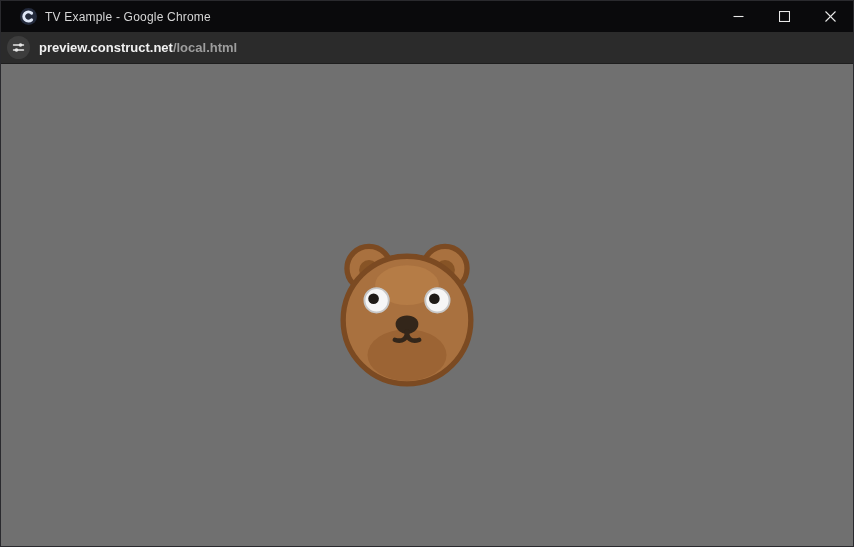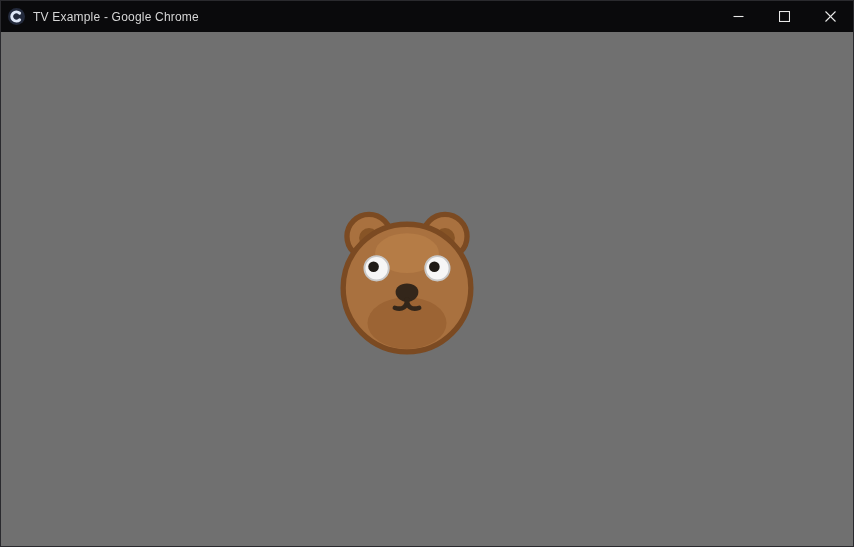--- a/index.html
+++ b/index.html
@@ -6,21 +6,21 @@
   html,body { width:854px; height:547px; overflow:hidden; }
   body { font-family:"Liberation Sans", sans-serif; background:#000; }
 
   .window { width:854px; height:547px; display:flex; flex-direction:column; border:1px solid #2a2a2e; }
 
   
   .titlebar {
     height:31px; flex:0 0 31px;
     background:var(--titlebar_bg);
     display:flex; align-items:center;
-    padding-left:7px; gap:8px;
+    padding-left:19px; gap:8px;
   }
   .logo { width:17px; height:17px; display:flex; align-items:center; justify-content:center; }
   .window-title { font-size:12px; color:var(--title_text); letter-spacing:.2px; }
   .win-controls { margin-left:auto; height:100%; display:flex; }
   .win-btn { width:46px; height:100%; display:flex; align-items:center; justify-content:center; cursor:default; }
   .win-btn svg { display:block; }
 
   
   .addressbar {
     height:32px; flex:0 0 32px;
@@ -86,20 +86,33 @@
       </div>
       <div class="win-btn">
         <svg width="11" height="11" viewBox="0 0 11 11">
           <line class="ctrl" x1="0.5" y1="0.5" x2="10.5" y2="10.5"></line>
           <line class="ctrl" x1="10.5" y1="0.5" x2="0.5" y2="10.5"></line>
         </svg>
       </div>
     </div>
   </div>
 
+  <div class="addressbar">
+    <div class="site-icon">
+      <svg width="13" height="13" viewBox="0 0 13 13">
+        <line class="tune" x1="1.5" y1="4" x2="11.5" y2="4"></line>
+        <circle class="tune-dot" cx="8.5" cy="4" r="1.8"></circle>
+        <line class="tune" x1="1.5" y1="9" x2="11.5" y2="9"></line>
+        <circle class="tune-dot" cx="4.5" cy="9" r="1.8"></circle>
+      </svg>
+    </div>
+    <div class="url">
+      <span class="url-host">preview.construct.net</span><span class="url-path">/local.html</span>
+    </div>
+  </div>
 
   <div class="content">
     <svg class="bear" width="152" height="146" viewBox="0 0 200 192">
       <g class="s-outline">
 
         <circle class="f-head" cx="50" cy="36" r="29"></circle>
         <circle class="f-head" cx="150" cy="36" r="29"></circle>
         <circle class="f-inner" cx="50" cy="38" r="13" stroke="none"></circle>
         <circle class="f-inner" cx="150" cy="38" r="13" stroke="none"></circle>
 

